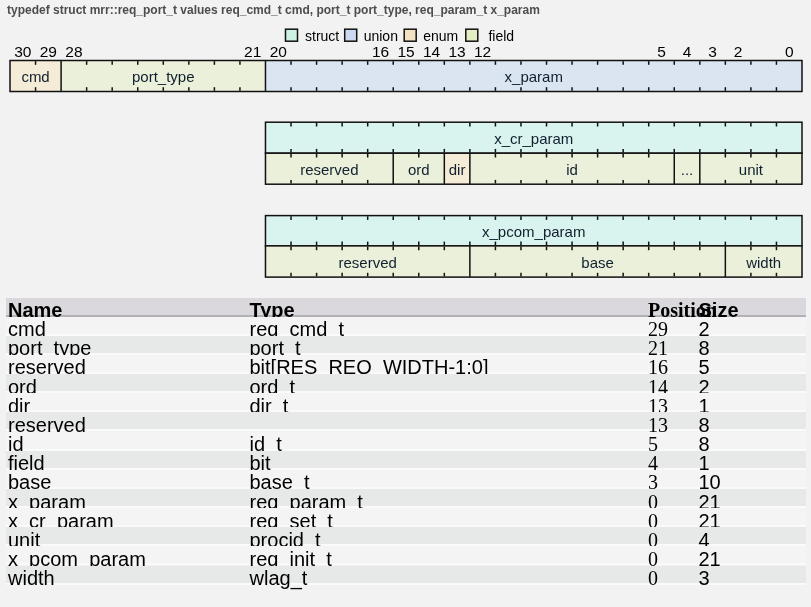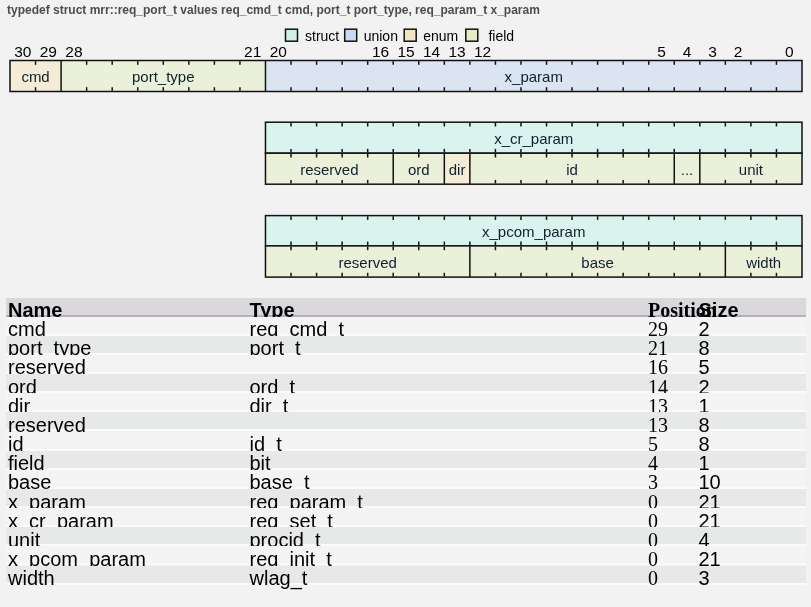--- a/index.html
+++ b/index.html
@@ -303,20 +303,21 @@
       <span class="c4">2</span>
     </div>
 <div class="trow even" style="top:335.8px">
       <span class="c1">port_type</span>
       <span class="c2">port_t</span>
       <span class="c3">21</span>
       <span class="c4">8</span>
     </div>
 <div class="trow odd" style="top:354.95px">
       <span class="c1">reserved</span>
+      <span class="c2">bit[RES_REQ_WIDTH-1:0]</span>
       <span class="c3">16</span>
       <span class="c4">5</span>
     </div>
 <div class="trow even" style="top:374.1px">
       <span class="c1">ord</span>
       <span class="c2">ord_t</span>
       <span class="c3">14</span>
       <span class="c4">2</span>
     </div>
 <div class="trow odd" style="top:393.25px">

